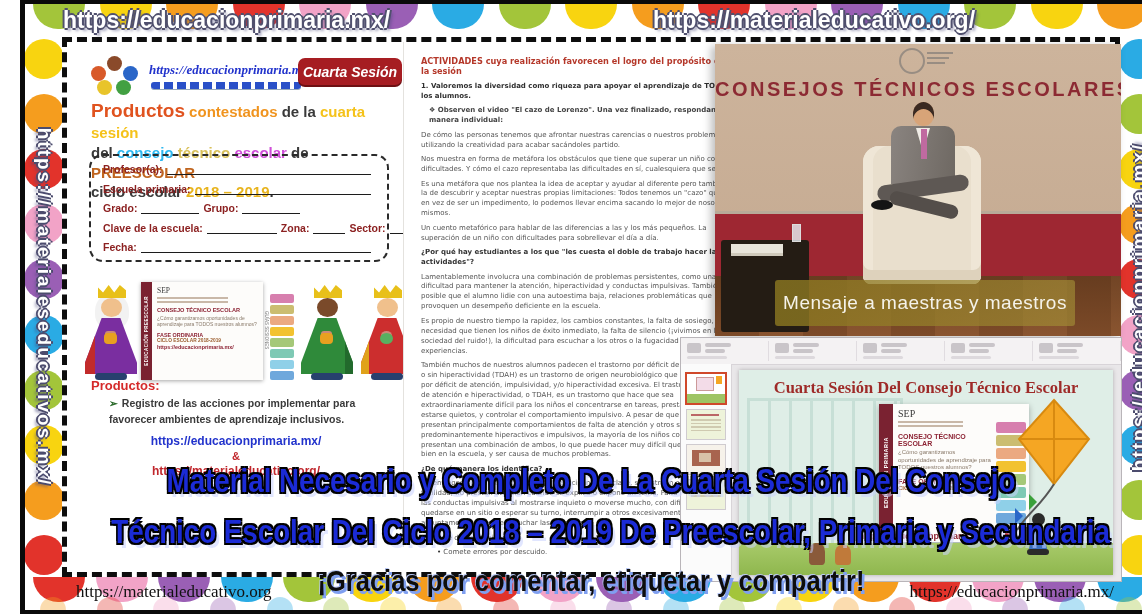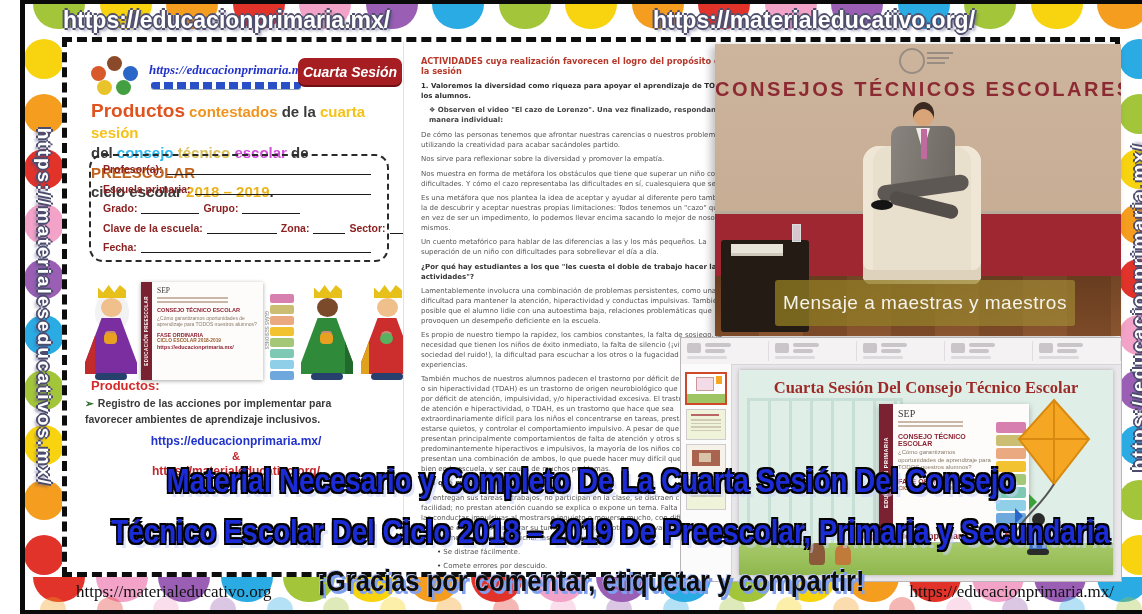--- a/index.html
+++ b/index.html
@@ -76,21 +76,21 @@
   .cc-lines i{display:block;height:2px;background:#c9b8a8;margin:2px 0;width:70%}
   .cc-title{color:#8c2233;font-weight:bold;font-size:5.6px;margin-top:4px}
   .cc-q{color:#8a7a6a;font-size:5px;margin-top:2px;line-height:1.25}
   .cc-phase{color:#8c2233;font-weight:bold;font-size:5.4px;margin-top:4px}
   .cc-cycle{color:#9a5a2a;font-size:4.8px;font-weight:bold}
   .cc-url{color:#8c2233;font-size:5.4px;font-weight:bold;margin-top:1px}
   .guias-label{writing-mode:vertical-rl;font-size:4.5px;color:#777;margin:0 1px;align-self:center}
   .tabs{display:flex;flex-direction:column;justify-content:center;gap:2px;margin-right:3px}
   .tabs .tab{width:24px;height:9px;border-radius:2px}
   .prod-h{position:absolute;left:24px;top:336px;color:#d52a2a;font-weight:800;font-size:13px}
-  .prod-item{position:absolute;left:18px;top:354px;width:296px;font-size:10.5px;font-weight:600;color:#3a3a3a;line-height:1.5}
+  .prod-item{position:absolute;left:42px;top:354px;width:296px;font-size:10.5px;font-weight:600;color:#3a3a3a;line-height:1.5}
   .prod-item .arrow{color:#2a6a2a;margin-right:4px}
   .links{position:absolute;left:0;top:392px;width:338px;text-align:center;font-weight:800}
   .links .l1{color:#2233cc;font-size:12px}
   .links .lamp{color:#c0262c;font-size:11px;margin:2px 0}
   .links .l2{color:#c0262c;font-size:12px}
   
   #mid-page{position:absolute;left:336px;top:0;width:346px;height:505px;background:#fff;border-left:1px solid #e4e2de;
     padding:14px 17px;box-sizing:border-box;font-family:"DejaVu Sans",sans-serif}
   .md-title{color:#b5382a;font-weight:bold;font-size:8.2px;margin-bottom:6px}
   .mb{font-size:7px;line-height:1.42;color:#555;margin:4.5px 0}
@@ -409,21 +409,20 @@
         <div class="l2">https://materialeducativo.org/</div>
       </div>
     </div>
 
     <div id="mid-page">
       <div class="md-title">ACTIVIDADES cuya realización favorecen el logro del propósito de la sesión</div>
       <div>
           <p class="mb k-h">1. Valoremos la diversidad como riqueza para apoyar el aprendizaje de TODOS los alumnos.</p>
           <p class="mb k-v">❖  Observen el video "El cazo de Lorenzo". Una vez finalizado, respondan de manera individual:</p>
           <p class="mb k-p">De cómo las personas tenemos que afrontar nuestras carencias o nuestros problemas utilizando la creatividad para acabar sacándoles partido.</p>
-          <p class="mb k-p">Nos sirve para reflexionar sobre la diversidad y promover la empatía.</p>
           <p class="mb k-p">Nos muestra en forma de metáfora los obstáculos que tiene que superar un niño con dificultades. Y cómo el cazo representaba las dificultades en sí, cualesquiera que sean.</p>
           <p class="mb k-p">Es una metáfora que nos plantea la idea de aceptar y ayudar al diferente pero también la de descubrir y aceptar nuestras propias limitaciones: Todos tenemos un "cazo" que, en vez de ser un impedimento, lo podemos llevar encima sacando lo mejor de nosotros mismos.</p>
           <p class="mb k-p">Un cuento metafórico para hablar de las diferencias a las y los más pequeños. La superación de un niño con dificultades para sobrellevar el día a día.</p>
           <p class="mb k-q">¿Por qué hay estudiantes a los que "les cuesta el doble de trabajo hacer las actividades"?</p>
           <p class="mb k-p">Lamentablemente involucra una combinación de problemas persistentes, como una dificultad para mantener la atención, hiperactividad y conductas impulsivas. También es posible que el alumno lidie con una autoestima baja, relaciones problemáticas que provoquen un desempeño deficiente en la escuela.</p>
           <p class="mb k-p">Es propio de nuestro tiempo la rapidez, los cambios constantes, la falta de sosiego, la necesidad que tienen los niños de éxito inmediato, la falta de silencio (¡vivimos en la sociedad del ruido!), la dificultad para escuchar a los otros o la fugacidad de las experiencias.</p>
           <p class="mb k-p">También muchos de nuestros alumnos padecen el trastorno por déficit de atención, con o sin hiperactividad (TDAH) es un trastorno de origen neurobiológico que se caracteriza por déficit de atención, impulsividad, y/o hiperactividad excesiva. El trastorno por déficit de atención e hiperactividad, o TDAH, es un trastorno que hace que sea extraordinariamente difícil para los niños el concentrarse en tareas, prestar atención, estarse quietos, y controlar el comportamiento impulsivo. A pesar de que algunos niños presentan principalmente comportamientos de falta de atención y otros son predominantemente hiperactivos e impulsivos, la mayoría de los niños con TDAH presentan una combinación de ambos, lo que puede hacer muy difícil que funcionen bien en la escuela, y ser causa de muchos problemas.</p>
           <p class="mb k-q">¿De qué manera los identifica?</p>
           <p class="mb k-p">No entregan sus tareas y trabajos, no participan en la clase, se distraen con mucha facilidad; no prestan atención cuando se explica o expone un tema. Falta de atención y las conductas impulsivas al mostrarse inquieto o moverse mucho, con dificultad para quedarse en un sitio o esperar su turno, interrumpir a otros excesivamente, contestar abruptamente antes de escuchar las preguntas.</p>
           <p class="mb k-b">Se distrae fácilmente.</p>

